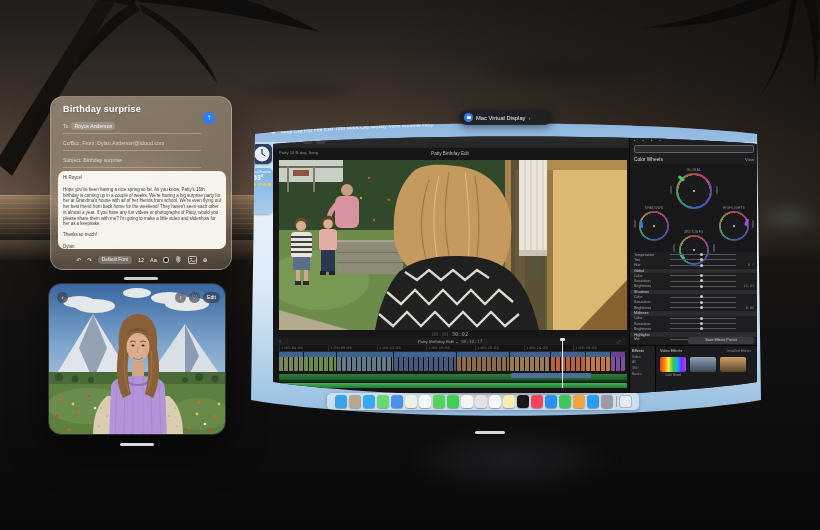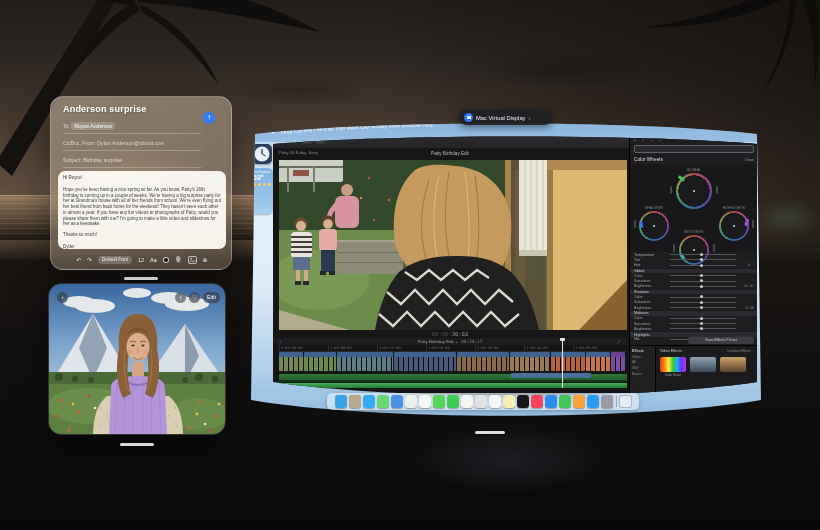--- a/index.html
+++ b/index.html
@@ -633,21 +633,21 @@
   </div>
 
   <div id="vd-pill" class="abs">
     <span id="vd-icon"></span>
     <span id="vd-label">Mac Virtual Display</span>
     <span id="vd-chev">›</span>
   </div>
   <div class="grabbar abs" style="left:475px;top:431px;width:30px"></div>
 
   <div id="mail" class="abs">
-    <div id="mail-title" class="abs">Anderson surprise</div>
+    <div id="mail-title" class="abs">Birthday surprise</div>
     <div id="mail-send" class="abs">↑</div>
     <div id="mf-to" class="abs mfield">
       <span>To:</span>
       <b>Royce Anderson</b>
     </div>
     <div id="mf-cc" class="abs mfield">Cc/Bcc, From: Dylan.Anderson@icloud.com</div>
     <div id="mf-sub" class="abs mfield">Subject: Birthday surprise</div>
     <div id="mail-body" class="abs">
       <div id="mail-body-text">Hi Royce!
 

